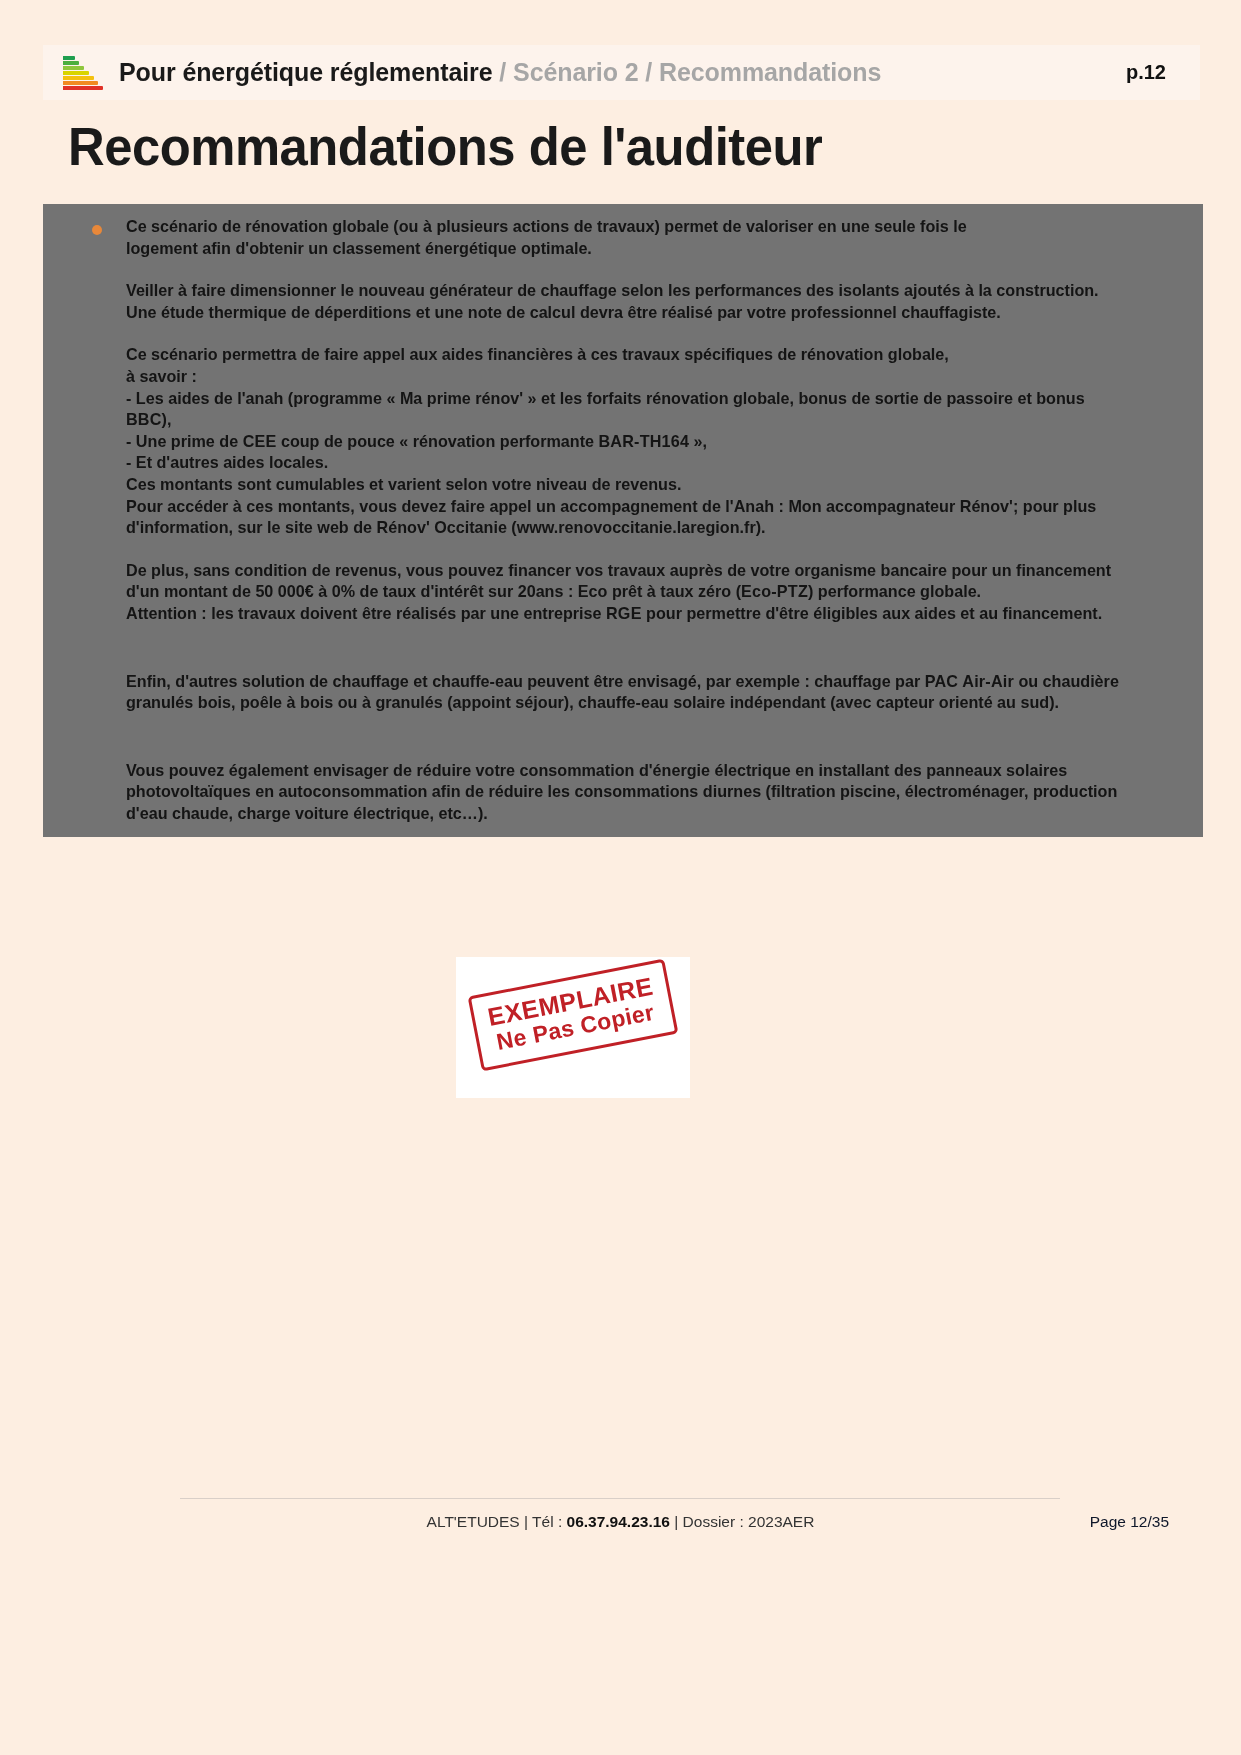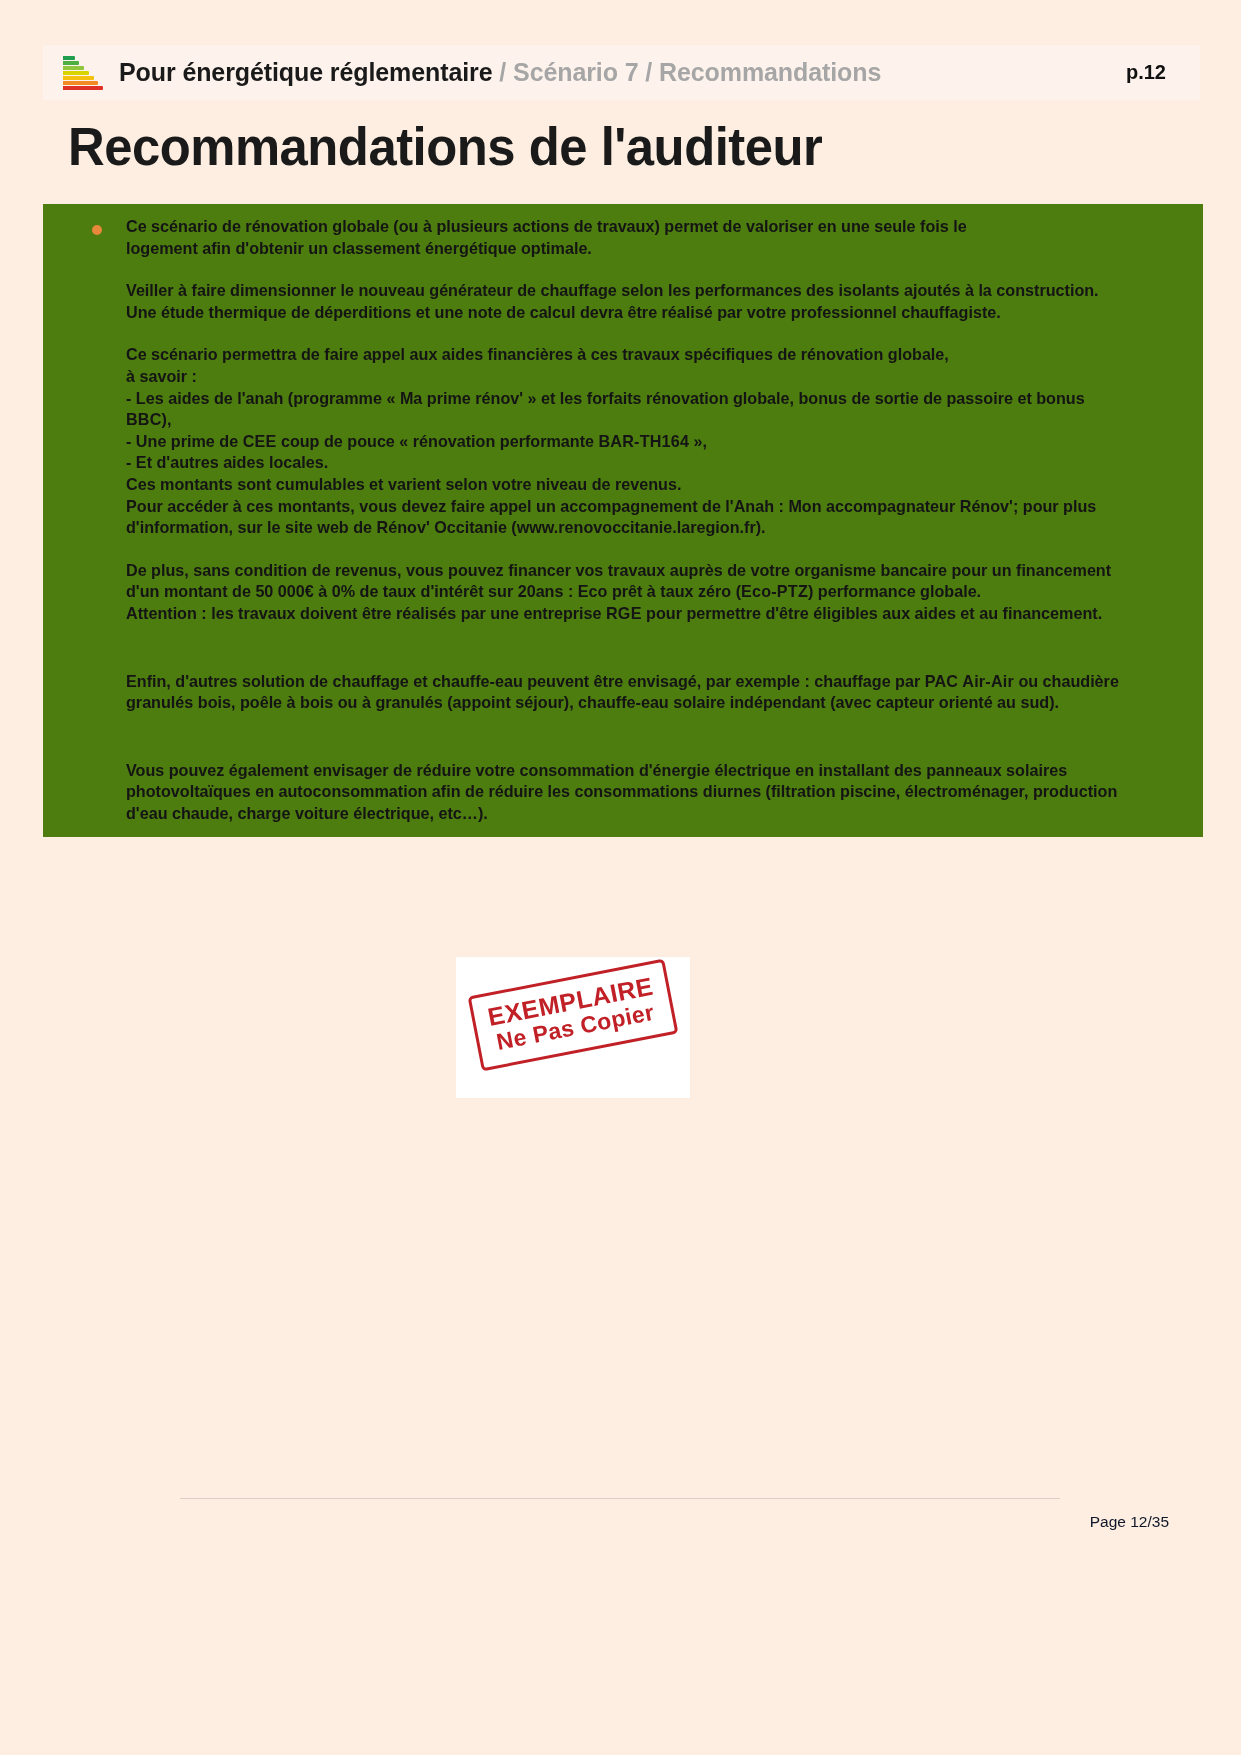--- a/index.html
+++ b/index.html
@@ -88,21 +88,21 @@
     transform-origin: left center;
   }
 
   
   .content-card {
     position: absolute;
     left: 43px;
     top: 204px;
     width: 1160px;
     height: 633px;
-    background: #4d7c0f;
+    background: #737373;
   }
 
   .bullet-dot {
     position: absolute;
     left: 49px;
     top: 21px;
     width: 10px;
     height: 10px;
     border-radius: 50%;
     background: #e8883a;
@@ -209,21 +209,21 @@
     <div class="energy-logo" id="energy-logo">
         <div class="bar" style="background: rgb(31, 158, 79); width: 34%;"></div>
         <div class="bar" style="background: rgb(76, 175, 63); width: 48%;"></div>
         <div class="bar" style="background: rgb(143, 198, 61); width: 62%;"></div>
         <div class="bar" style="background: rgb(217, 212, 0); width: 76%;"></div>
         <div class="bar" style="background: rgb(244, 193, 15); width: 90%;"></div>
         <div class="bar" style="background: rgb(241, 138, 33); width: 104%;"></div>
         <div class="bar" style="background: rgb(224, 49, 39); width: 118%;"></div>
       </div>
     <div class="header-title">
-      <span>Pour énergétique réglementaire</span><span class="crumb"> / Scénario 7 / Recommandations</span>
+      <span>Pour énergétique réglementaire</span><span class="crumb"> / Scénario 2 / Recommandations</span>
     </div>
     <div class="header-page">p.12</div>
   </div>
 
   <div class="doc-title">Recommandations de l'auditeur</div>
 
   <div class="content-card">
     <div class="bullet-dot"></div>
     <div class="body-text">
 
@@ -262,15 +262,16 @@
   <div class="stamp-box">
     <div class="stamp-inner">
       <div class="stamp-frame">
         <div class="stamp-line1">EXEMPLAIRE</div>
         <div class="stamp-line2">Ne Pas Copier</div>
       </div>
     </div>
   </div>
 
   <div class="footer-rule"></div>
+  <div class="footer-left"><span>ALT'ETUDES | Tél : </span><b>06.37.94.23.16</b><span> | Dossier : 2023AER</span></div>
   <div class="footer-right">Page 12/35</div>
 
 </div>
 
 </body></html>

